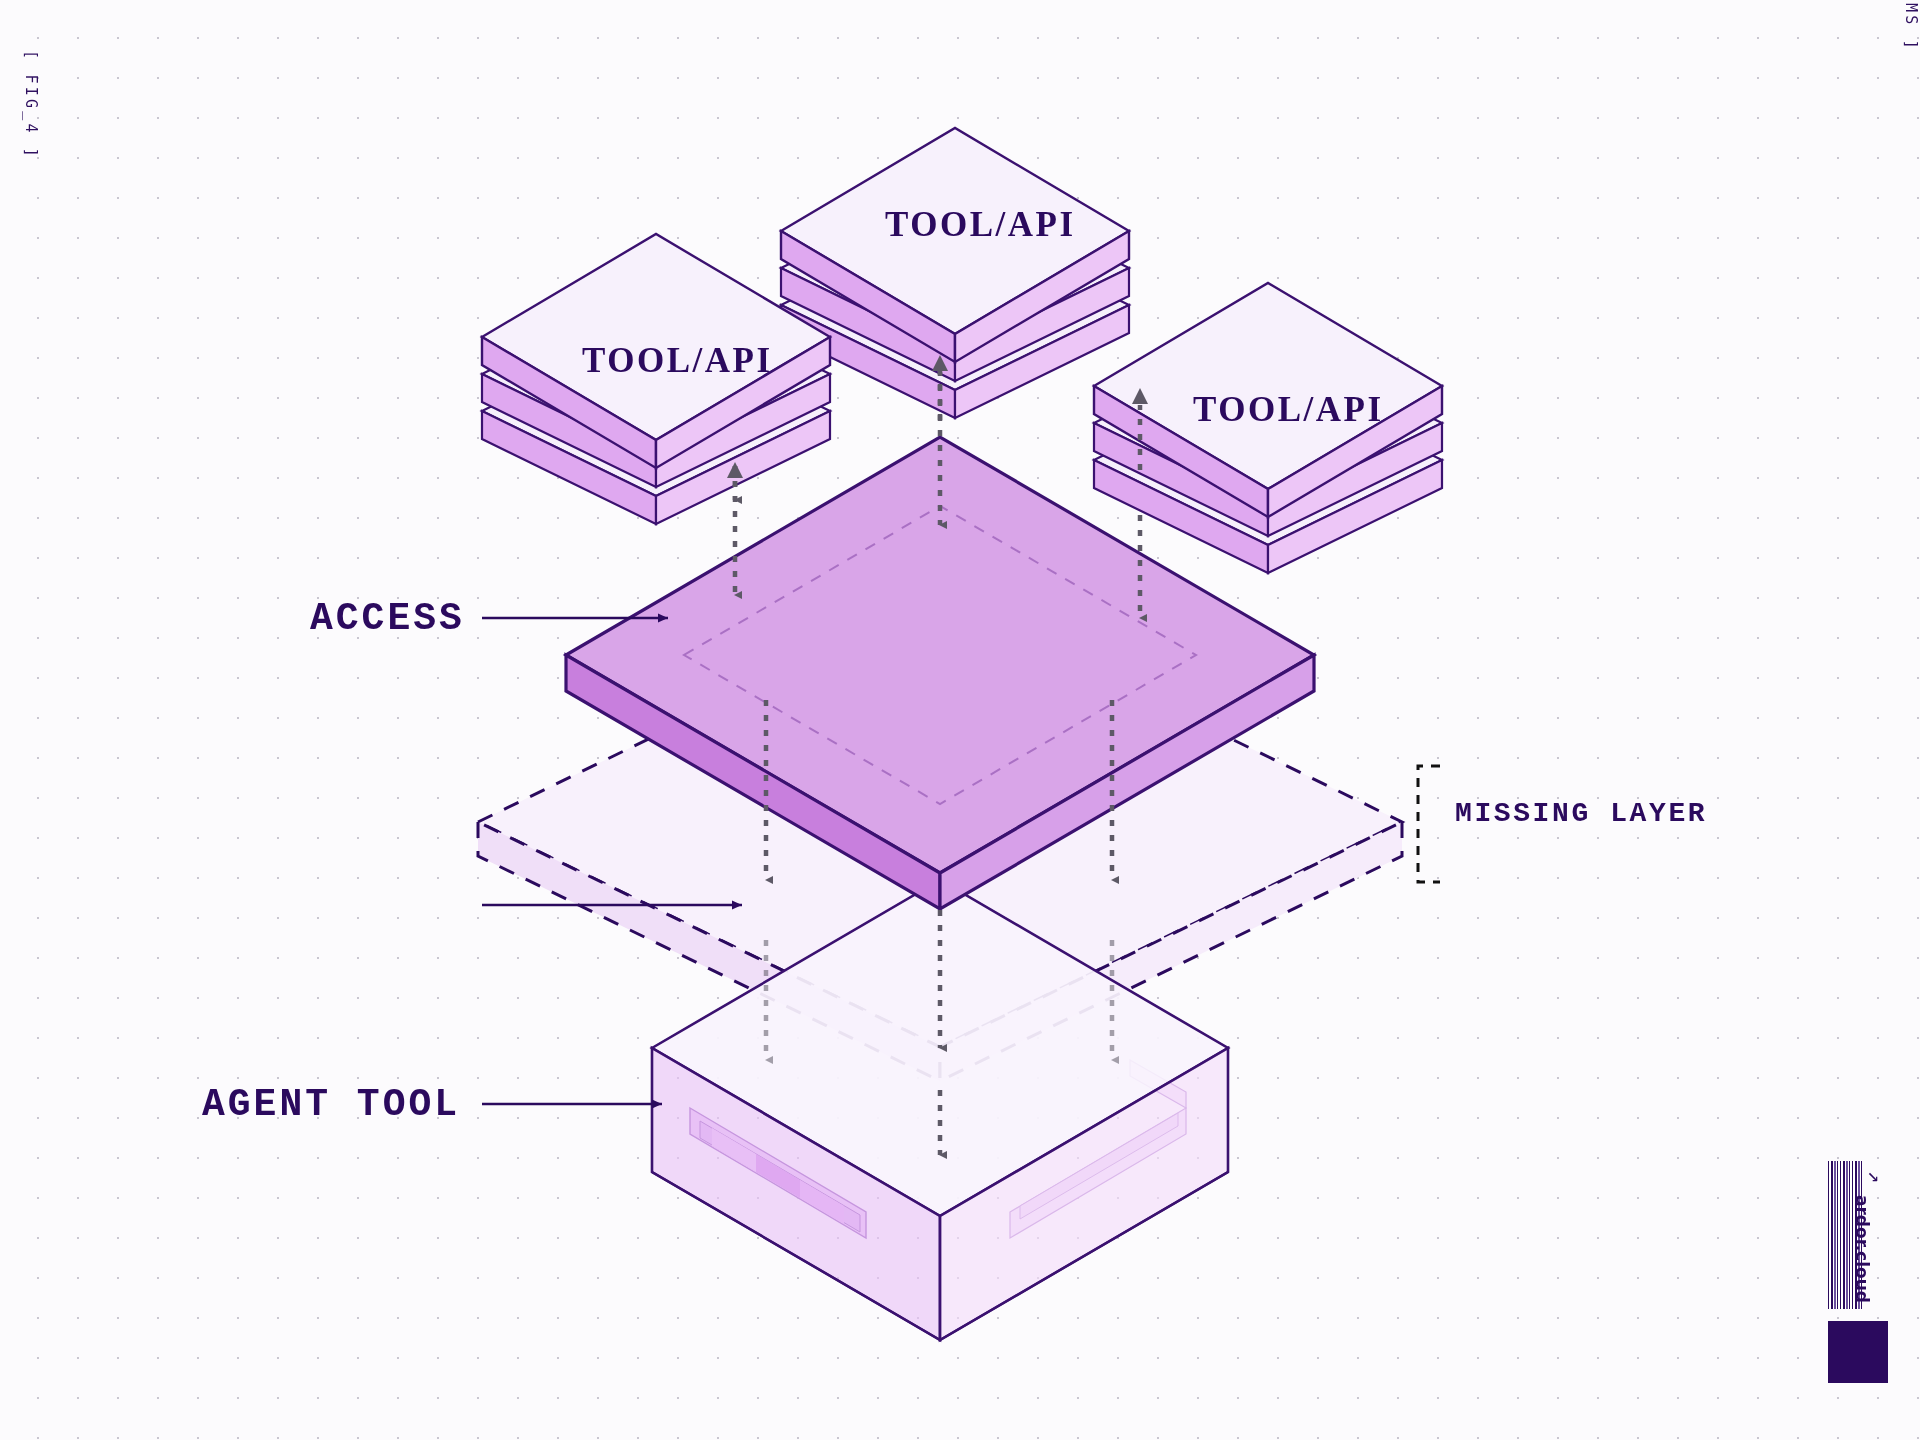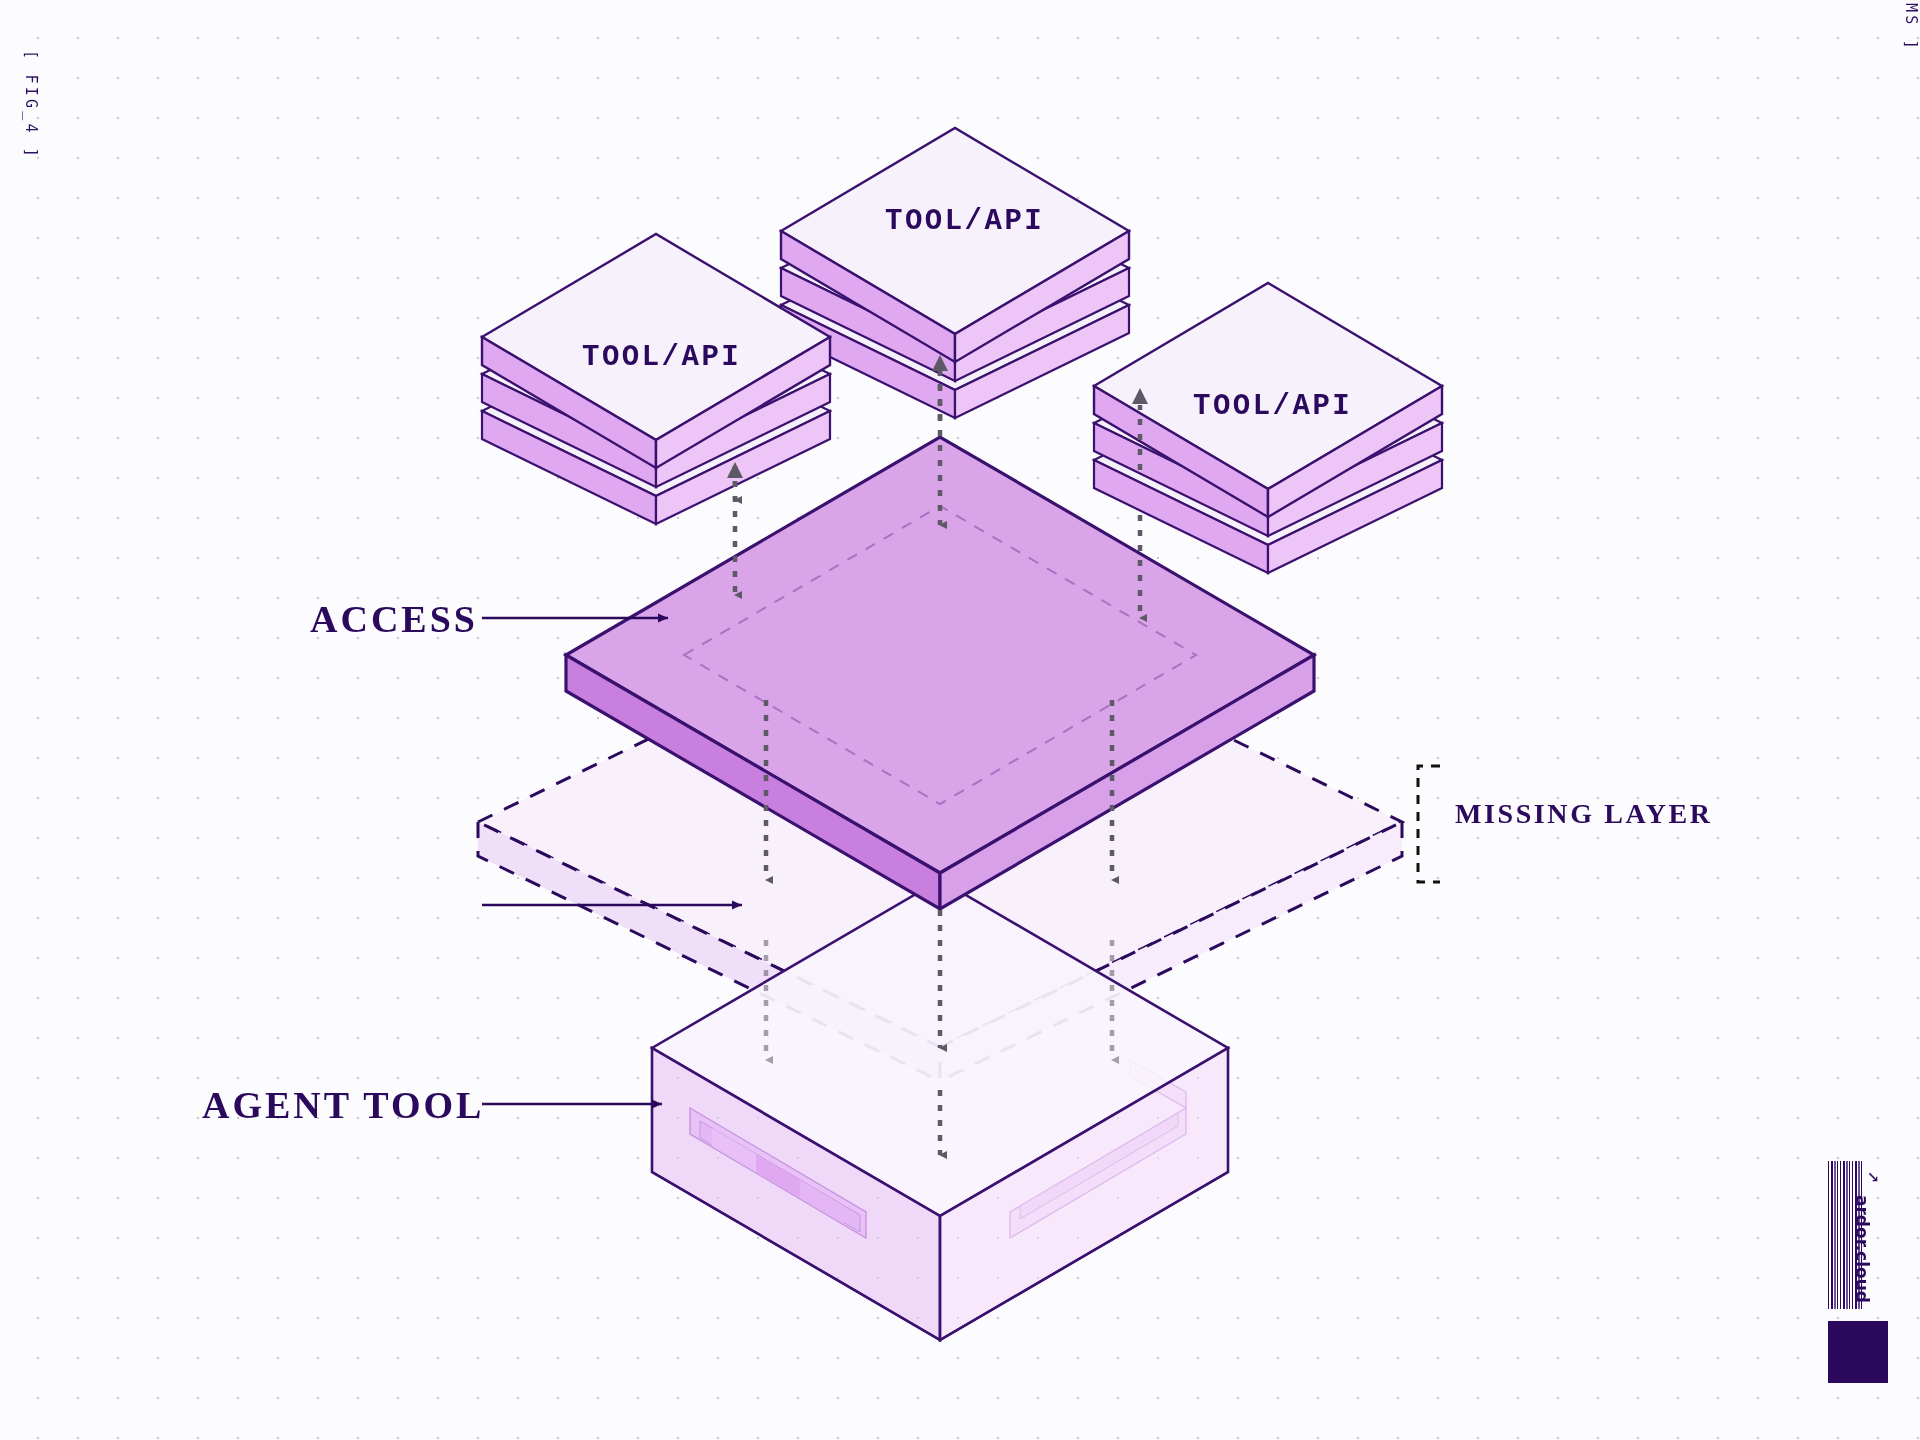--- a/index.html
+++ b/index.html
@@ -45,21 +45,21 @@
   .meta-right {
     right: 18px;
     top: 52px;
     transform-origin: right top;
     transform: rotate(90deg) translateX(0) translateY(-100%);
   }
 
   
   .callout {
     position: absolute;
-    font-family: Liberation Serif, serif;
+    font-family: Liberation Mono, monospace;
     font-weight: 700;
     white-space: nowrap;
   }
   .callout-access {
     left: 310px;
     top: 597px;
     font-size: 38px;
     letter-spacing: 3px;
     color: #2b0a5e;
   }
@@ -82,22 +82,22 @@
     top: 798px;
     font-size: 28px;
     letter-spacing: 2.6px;
     color: #2b0a5e;
     font-weight: 700;
   }
 
   
   .slab-text {
     position: absolute;
-    font-family: Liberation Mono, monospace;
-    font-size: 29px;
+    font-family: Liberation Serif, serif;
+    font-size: 35px;
     font-weight: 700;
     letter-spacing: 2.5px;
     color: #2b0a5e;
     white-space: nowrap;
   }
   .tool-text-left   { left: 582px;  top: 341px; }
   .tool-text-center { left: 885px;  top: 205px; }
   .tool-text-right  { left: 1193px; top: 390px; }
 
   

